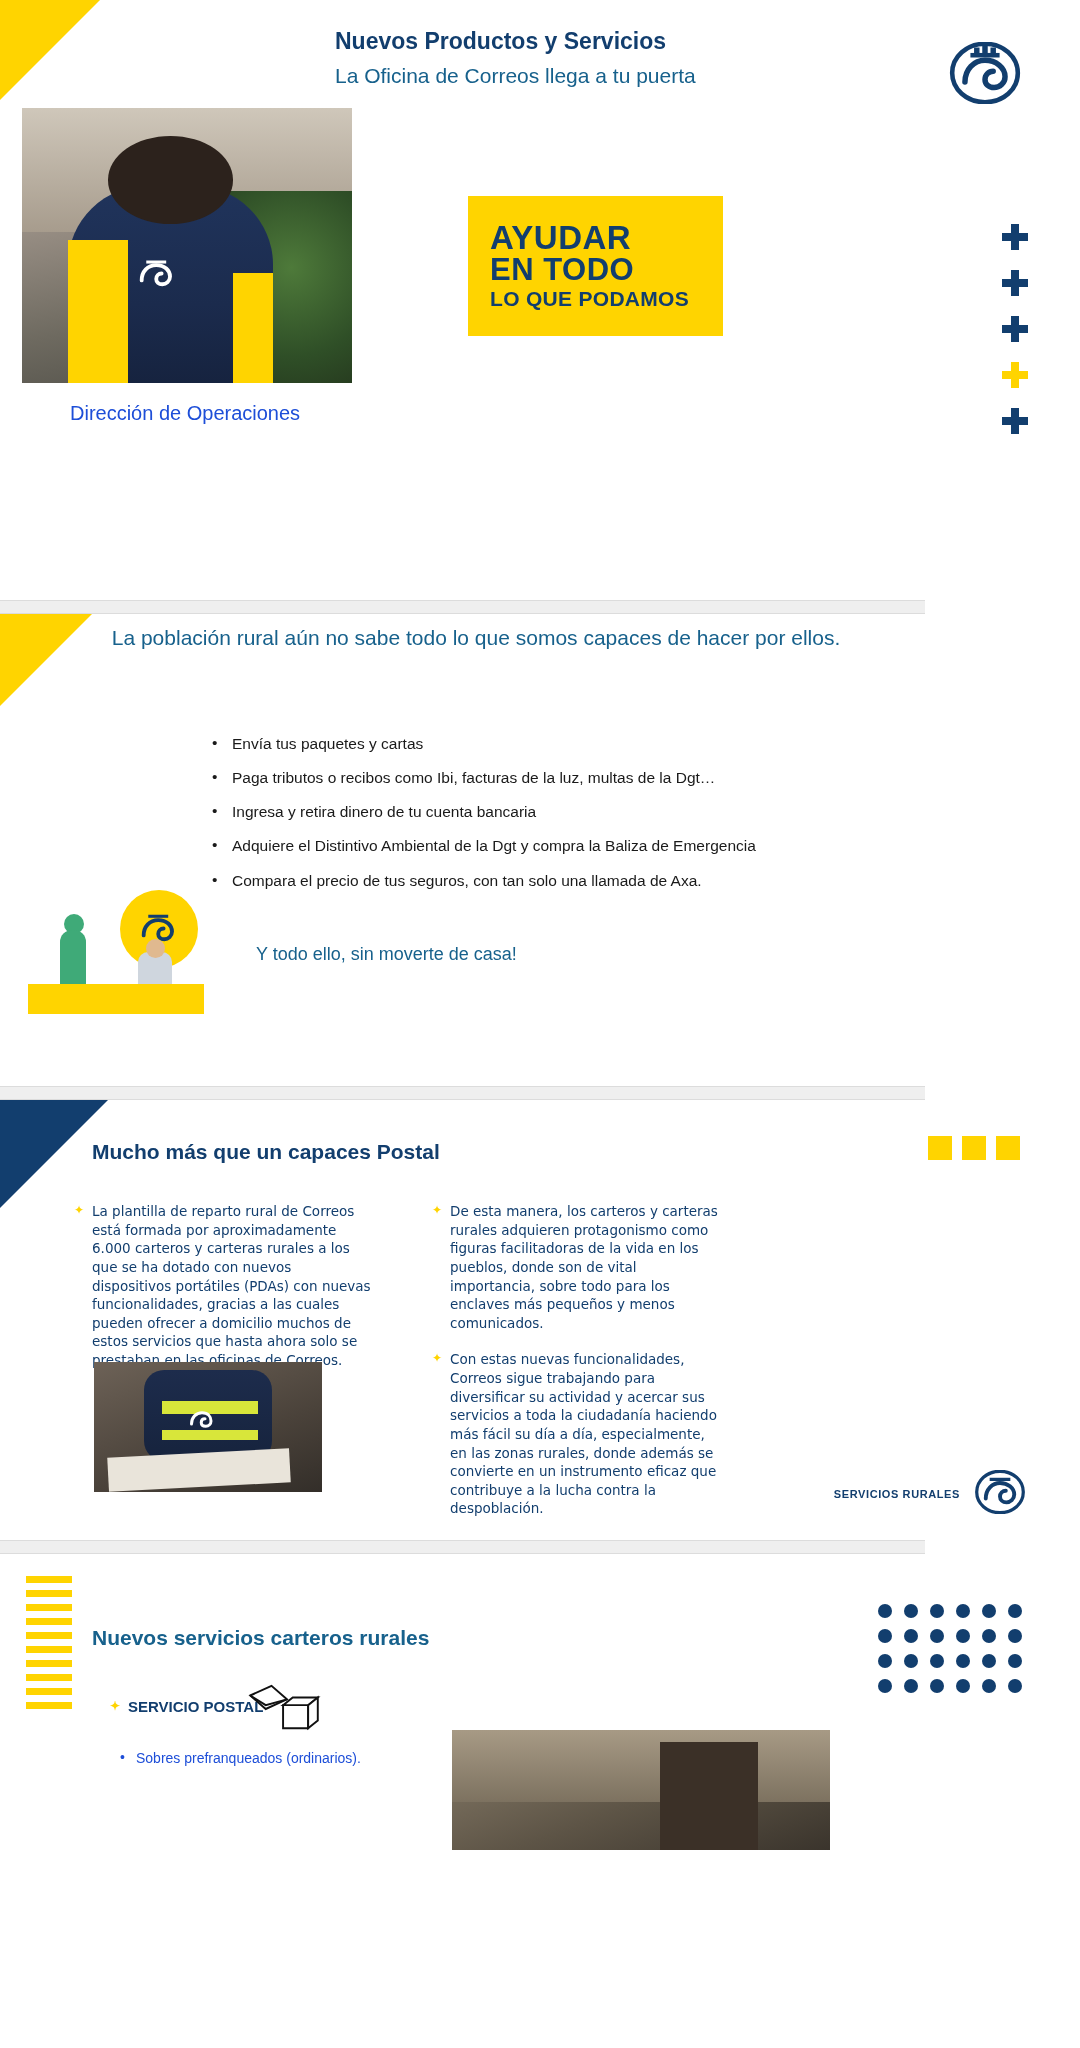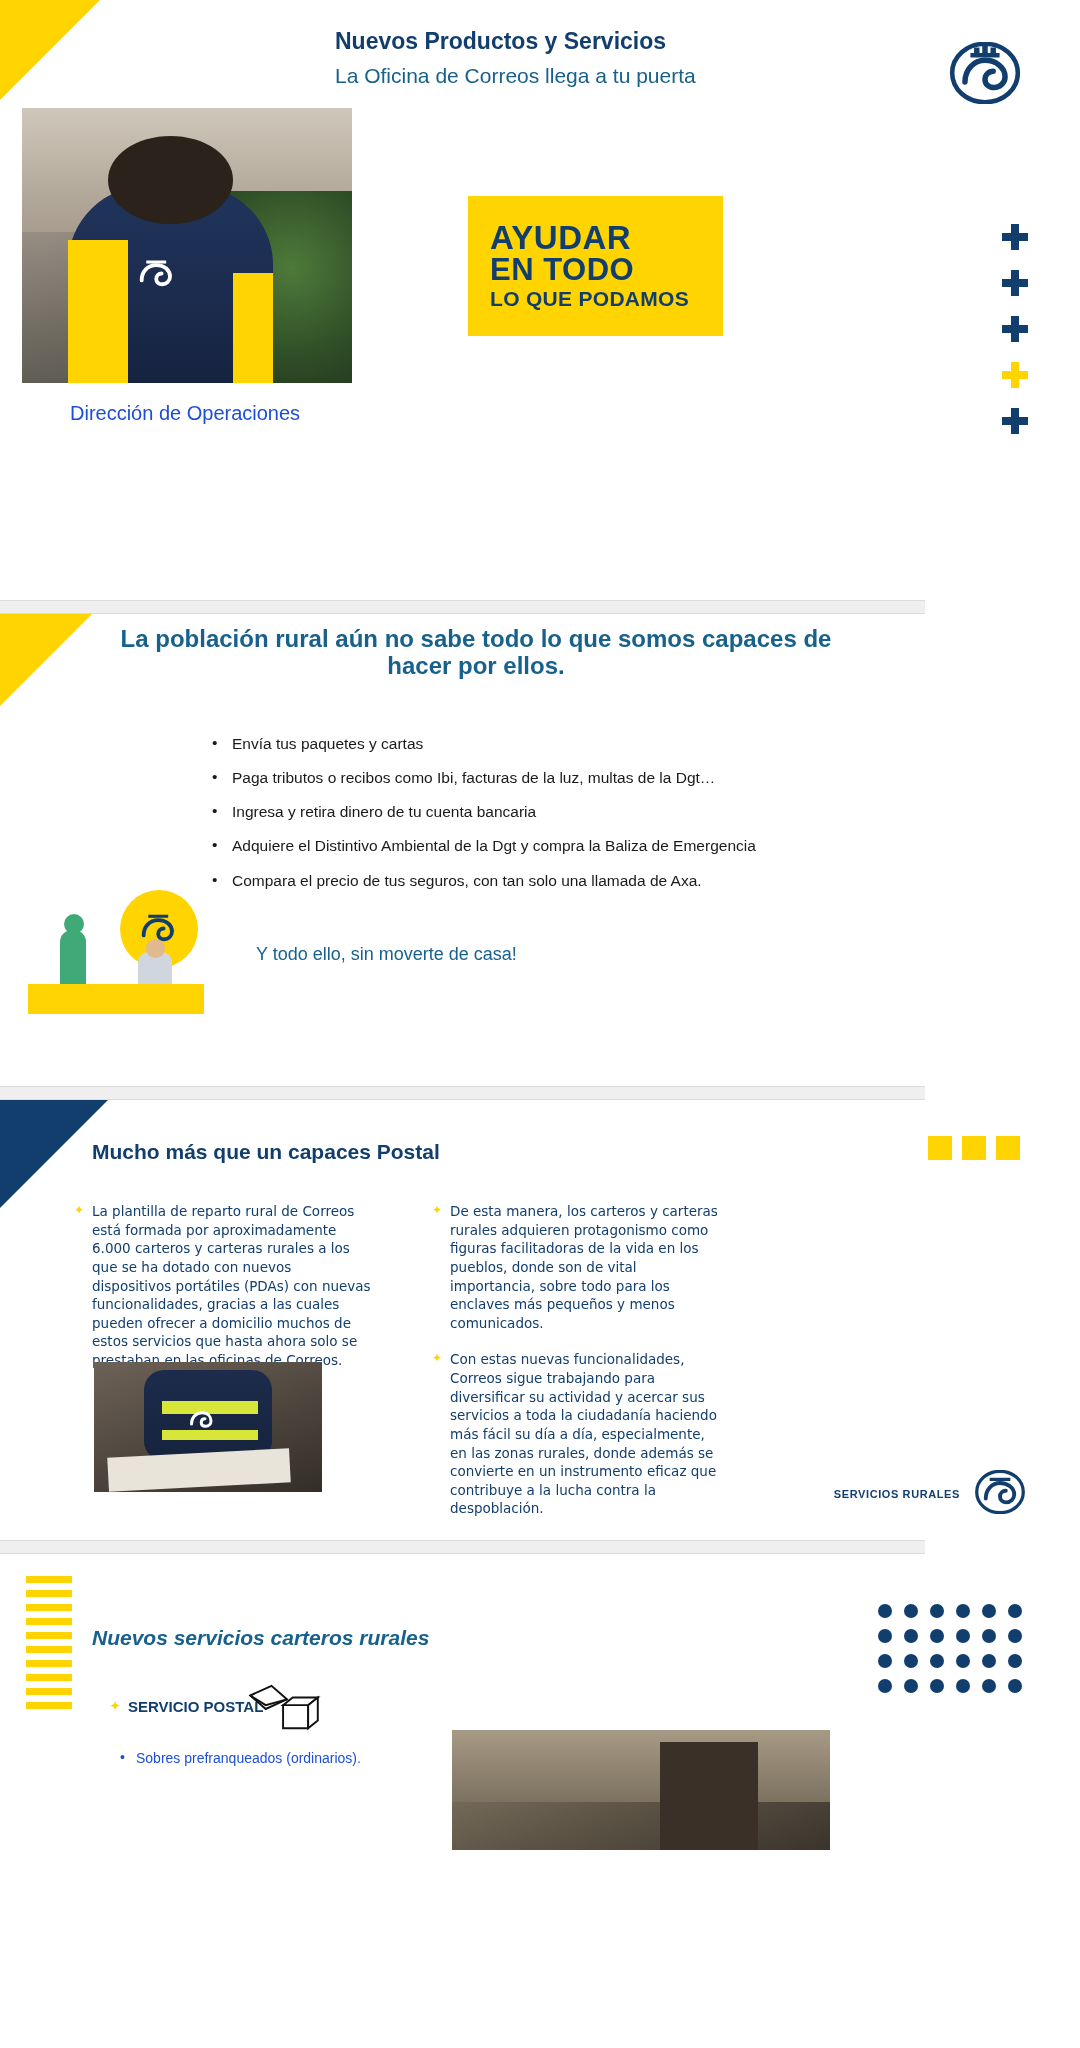--- a/index.html
+++ b/index.html
@@ -109,21 +109,21 @@
   .s2 { height: 472px; }
   .corner-yellow-2 {
     position: absolute; left: 0; top: 0;
     width: 0; height: 0;
     border-top: 92px solid #ffd400;
     border-right: 92px solid transparent;
   }
   .s2-heading {
     position: absolute; left: 86px; top: 12px; width: 780px;
     text-align: center;
-    font-size: 24px; font-weight: bold; color: #17618c; line-height: 1.12;
+    font-size: 21px; font-weight: normal; color: #17618c; line-height: 1.12;
   }
   .s2-bullets {
     position: absolute; left: 210px; top: 120px; width: 600px;
   }
   .s2-bullets li {
     list-style: none; position: relative;
     font-size: 15.5px; color: #1a1a1a; line-height: 1.3;
     margin-bottom: 14px; padding-left: 22px;
   }
   .s2-bullets li::before {
@@ -212,21 +212,21 @@
     font-size: 11px; font-weight: bold; color: #123e6e; letter-spacing: 0.6px;
   }
   .s3-footer-logo { position: absolute; right: 54px; bottom: 26px; width: 52px; height: 44px; color: #123e6e; }
 
   
   .s4 { height: 480px; }
   .s4-bars { position: absolute; left: 26px; top: 22px; }
   .s4-bars i { display: block; width: 46px; height: 7px; background: #ffd400; margin-bottom: 7px; }
   .s4-title {
     position: absolute; left: 92px; top: 72px;
-    font-size: 21px; font-weight: bold; color: #17618c; font-style: italic;
+    font-size: 21px; font-weight: bold; color: #17618c;
   }
   .s4-dots { position: absolute; right: 52px; top: 50px; width: 150px; }
   .s4-dots .row { display: flex; gap: 12px; margin-bottom: 11px; }
   .s4-dots .row i { display: block; width: 14px; height: 14px; border-radius: 50%; background: #123e6e; }
   .s4-sub {
     position: absolute; left: 110px; top: 144px;
     font-size: 15px; font-weight: bold; color: #123e6e;
     padding-left: 18px;
   }
   .s4-sub::before { content: "✦"; position: absolute; left: 0; top: 1px; color: #ffd400; font-size: 12px; }

